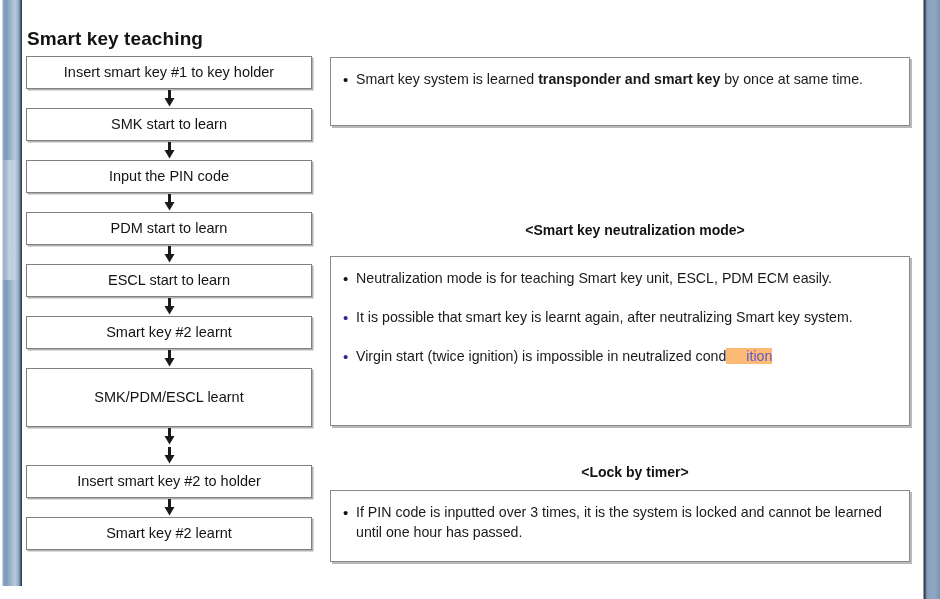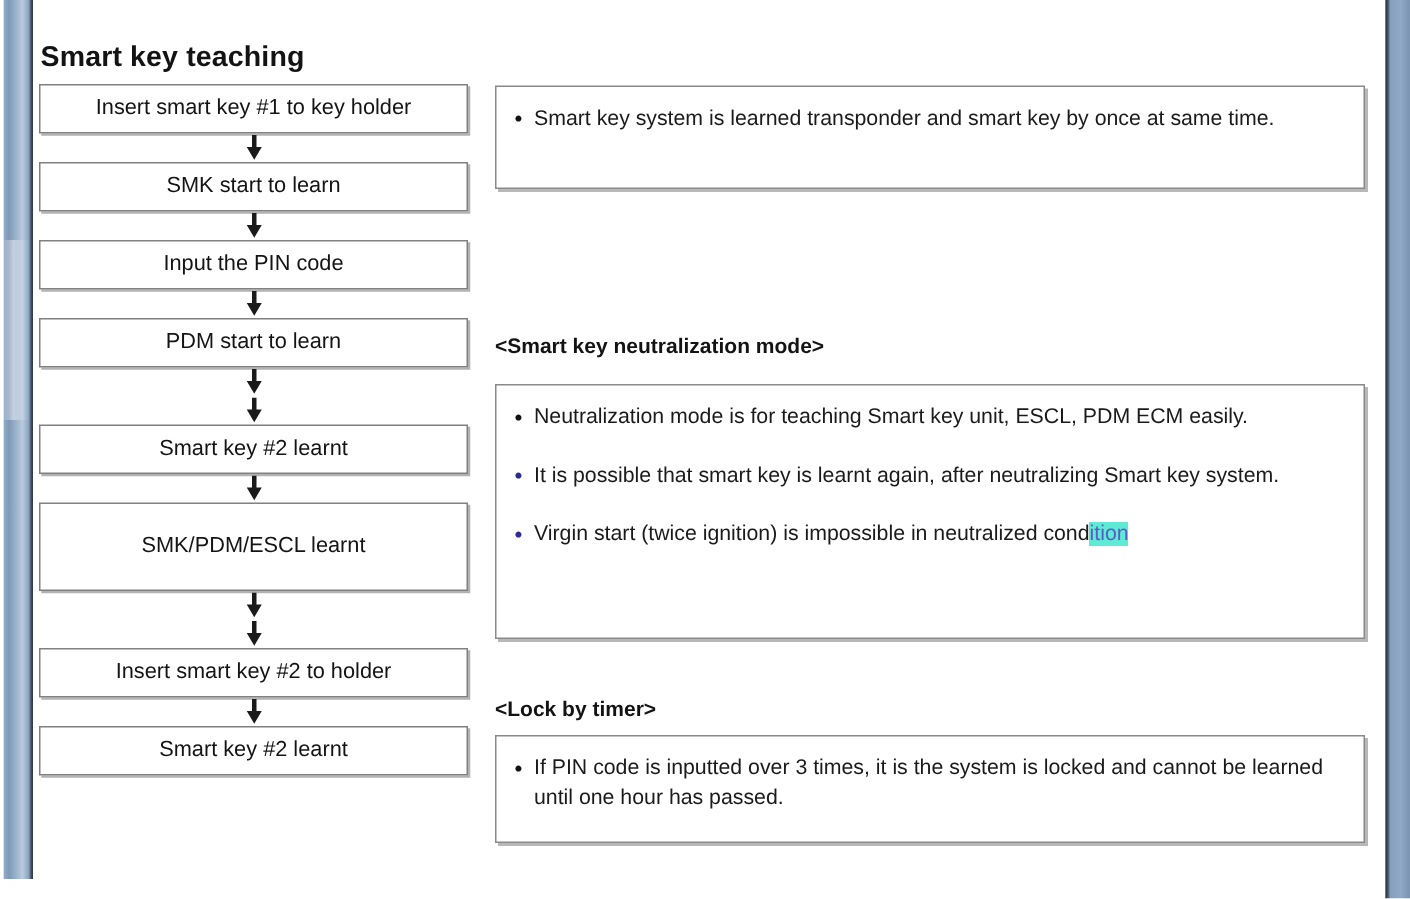--- a/index.html
+++ b/index.html
@@ -105,22 +105,23 @@
     background: #ffffff;
     box-shadow: 2px 2px 0 rgba(0,0,0,0.28);
     padding: 12px 14px 10px 12px;
   }
   .panel-1 { top: 57px; height: 69px; }
   .panel-2 { top: 256px; height: 170px; }
   .panel-3 { top: 490px; height: 72px; }
 
   .section-head {
     position: absolute;
-    left: 0;
+    left: 15px;
     width: 580px;
+    text-align: center;
     font-size: 14px;
     font-weight: bold;
     color: #131313;
   }
   .head-1 { top: 222px; }
   .head-2 { top: 464px; }
 
   .bullet-row {
     display: flex;
     align-items: flex-start;
@@ -131,22 +132,22 @@
   .bullet-row + .bullet-row { margin-top: 19px; }
   .bullet-dot {
     flex: 0 0 auto;
     width: 13px;
     font-size: 15px;
     line-height: 1.32;
     color: #111111;
   }
   .bullet-dot.navy { color: #2b2b8f; }
   .bullet-text { flex: 1 1 auto; }
-  .bullet-text b { font-weight: normal; }
-  .tint-blue { color: #5b5bc8; background: #5eead4; }
+  .bullet-text b { font-weight: bold; }
+  .tint-blue { color: #5b5bc8; background: #fdba74; padding-left: 20px; }
 </style>
 </head>
 <body>
 
 <div id="page">
 
   <div class="edge-bar-left">
     <div class="edge-bar-left-inner"></div>
   </div>
 
@@ -181,20 +182,21 @@
     </div>
 
     <div class="flow-box h1">PDM start to learn</div>
     <div class="flow-arrow">
       <svg width="13" height="17" viewBox="0 0 13 17">
           <rect x="5" y="0" width="3" height="9" fill="#1a1a1a"></rect>
           <path d="M1.5 8 L11.5 8 L6.5 16.5 Z" fill="#1a1a1a"></path>
         </svg>
     </div>
 
+    <div class="flow-box h1">ESCL start to learn</div>
     <div class="flow-arrow">
       <svg width="13" height="17" viewBox="0 0 13 17">
           <rect x="5" y="0" width="3" height="9" fill="#1a1a1a"></rect>
           <path d="M1.5 8 L11.5 8 L6.5 16.5 Z" fill="#1a1a1a"></path>
         </svg>
     </div>
 
     <div class="flow-box h1">Smart key #2 learnt</div>
     <div class="flow-arrow">
       <svg width="13" height="17" viewBox="0 0 13 17">

